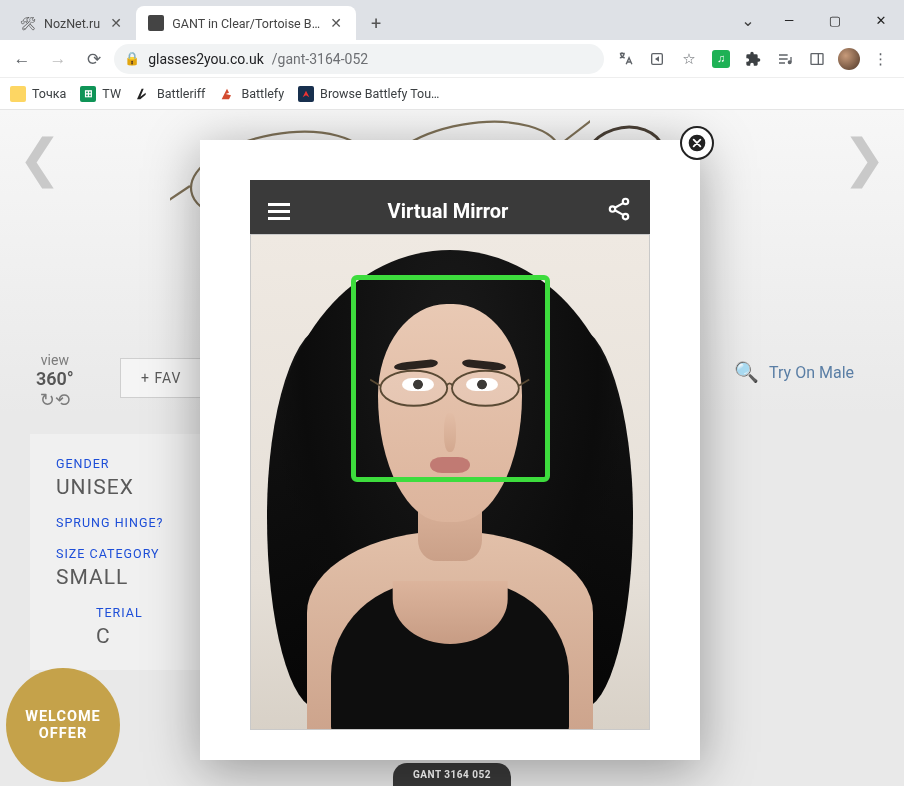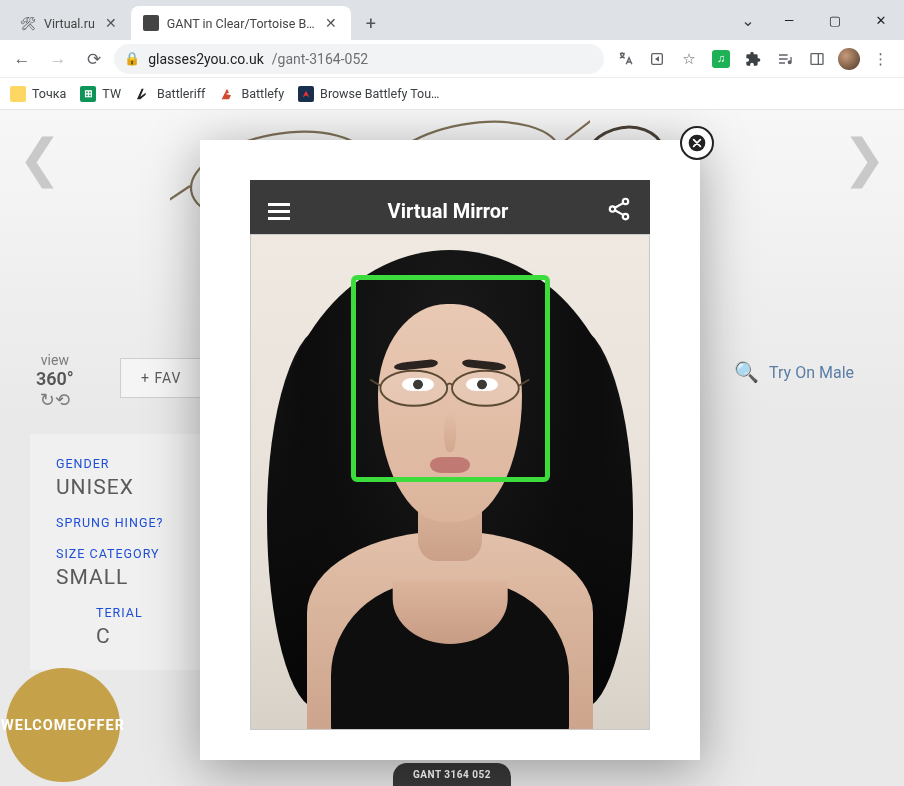--- a/index.html
+++ b/index.html
@@ -58,21 +58,21 @@
 .favbtn { position: absolute; left: 120px; top: 248px; height: 40px; border: 1px solid #cfcfcf; background: #f5f5f5; padding: 0 20px; display: flex; align-items: center; font-size: 14px; color: #5b5b5b; letter-spacing: 1px; }
 
 .tryonmale { position: absolute; right: 50px; top: 250px; display: flex; align-items: center; gap: 10px; color: #5a7ea5; font-size: 16px; }
 .tryonmale .mirror-icon { color: #2d5a8e; font-size: 20px; }
 
 .specs { position: absolute; left: 30px; top: 324px; width: 200px; background: #f0f0f0; padding: 22px 26px; }
 .spec-label { font-size: 12.5px; color: #1d4ed8; letter-spacing: 1px; margin-top: 16px; }
 .spec-label:first-child { margin-top: 0; }
 .spec-value { font-size: 21px; color: #5a5a5a; letter-spacing: 1px; margin-top: 4px; }
 
-.welcome-offer { position: absolute; left: 6px; bottom: 4px; width: 114px; height: 114px; border-radius: 50%; background: #c5a24a; display: flex; flex-direction: row; align-items: center; justify-content: center; color: #fff; font-weight: 700; font-size: 14.5px; letter-spacing: 1px; }
+.welcome-offer { position: absolute; left: 6px; bottom: 4px; width: 114px; height: 114px; border-radius: 50%; background: #c5a24a; display: flex; flex-direction: column; align-items: center; justify-content: center; color: #fff; font-weight: 700; font-size: 14.5px; letter-spacing: 1px; }
 
 .product-pill { position: absolute; bottom: 0; left: 50%; transform: translateX(-50%); background: #3a3a3a; color: #fff; font-size: 10px; font-weight: 700; padding: 6px 20px; border-radius: 14px 14px 0 0; letter-spacing: 0.5px; }
 
 
 .modal { position: absolute; left: 200px; top: 30px; width: 500px; height: 620px; background: #fff; box-shadow: 0 10px 50px rgba(0,0,0,0.35); }
 .modal-close { position: absolute; right: -14px; top: -14px; width: 34px; height: 34px; border-radius: 50%; background: #fff; border: 2px solid #222; display: flex; align-items: center; justify-content: center; cursor: pointer; }
 .modal-close svg { width: 20px; height: 20px; }
 .mirror-header { position: absolute; left: 50px; right: 50px; top: 40px; height: 62px; background: #3a3a3a; display: flex; align-items: center; padding: 0 18px; color: #fff; }
 .burger { display: flex; flex-direction: column; gap: 4px; cursor: pointer; }
 .burger span { width: 22px; height: 3px; background: #fff; }
@@ -104,21 +104,21 @@
 .face-box { position: absolute; border: 5px solid #3ddc3d; left: 25%; top: 8%; width: 50%; height: 42%; border-radius: 6px; }
 
 </style>
 </head>
 <body>
 
 <div class="titlebar">
   <div class="tabs">
     <div class="tab">
       <span class="favicon">🛠</span>
-      <span class="tab-title">Virtual.ru</span>
+      <span class="tab-title">NozNet.ru</span>
       <span class="close">✕</span>
     </div>
     <div class="tab active">
       <span class="favicon" style="background:#444;color:#ccc;width:16px;height:16px;font-size:10px;border-radius:2px;">&nbsp;</span>
       <span class="tab-title">GANT in Clear/Tortoise Brown A</span>
       <span class="close">✕</span>
     </div>
     <div class="newtab">+</div>
   </div>
   <div class="wincontrols">

